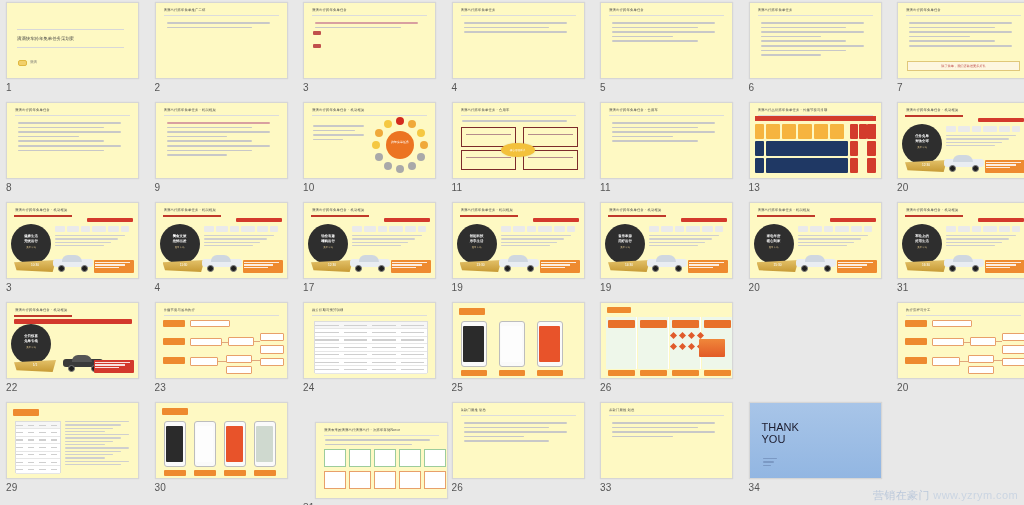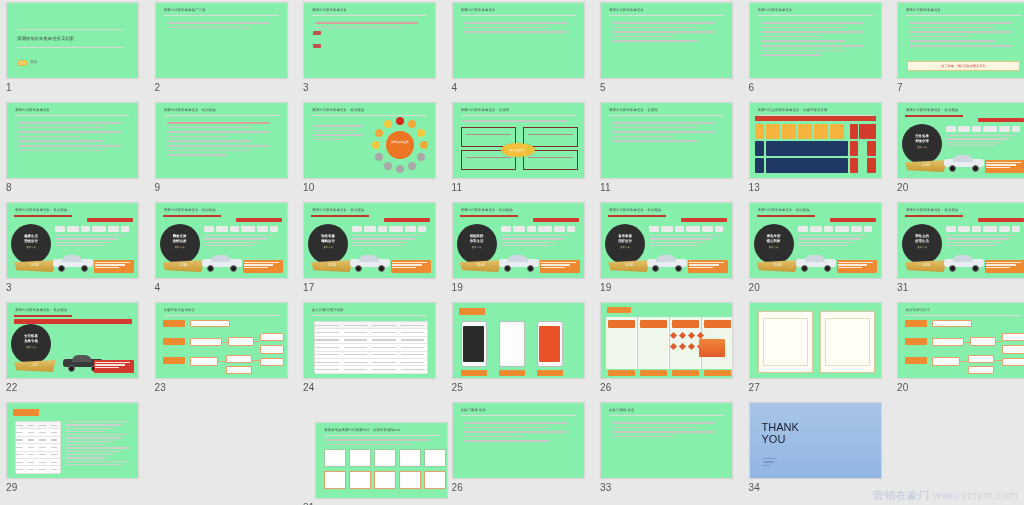--- a/index.html
+++ b/index.html
@@ -15,21 +15,21 @@
     background:#e8e8e8;
     padding:2px 0 0 4px;
   }
   .cell{
     position:absolute;
     width:141px; height:98px;
   }
   .thumb{
     position:relative;
     width:133px; height:77px;
-    background:#86efac;
+    background:#fef9c3;
     border:1px solid #d6d6d6;
     box-shadow:0 0 1px rgba(0,0,0,.10);
     overflow:hidden;
   }
   .num{
     position:absolute;
     left:0px; top:80px;
     font-size:10px; color:#555;
     letter-spacing:.2px;
     line-height:12px;
@@ -875,31 +875,20 @@
         <div style="position: absolute; left: 79px; top: 30px; width: 5px; height: 5px; background: rgb(224, 90, 43); transform: rotate(45deg);"></div>
         <div style="position: absolute; left: 88px; top: 30px; width: 5px; height: 5px; background: rgb(224, 90, 43); transform: rotate(45deg);"></div>
         <div style="position: absolute; left: 97px; top: 30px; width: 5px; height: 5px; background: rgb(224, 90, 43); transform: rotate(45deg);"></div>
         <div style="position: absolute; left: 70px; top: 41px; width: 5px; height: 5px; background: rgb(224, 90, 43); transform: rotate(45deg);"></div>
         <div style="position: absolute; left: 79px; top: 41px; width: 5px; height: 5px; background: rgb(224, 90, 43); transform: rotate(45deg);"></div>
         <div style="position: absolute; left: 88px; top: 41px; width: 5px; height: 5px; background: rgb(224, 90, 43); transform: rotate(45deg);"></div>
         <div style="position: absolute; left: 97px; top: 41px; width: 5px; height: 5px; background: rgb(224, 90, 43); transform: rotate(45deg);"></div>
         <div style="position: absolute; right: 7px; top: 36px; width: 26px; height: 18px; background: linear-gradient(rgb(240, 135, 58), rgb(226, 91, 39)); border-radius: 1px;"></div>
       </div>
       <div class="num">26</div>
-    </div>
-    <div class="cell" style="left: 748.5px; top: 302px;">
-      <div class="thumb" title="物料视觉呈现">
-        <div style="position: absolute; left: 8px; top: 8px; width: 55px; height: 62px; border: 1px solid rgb(217, 199, 154); background: rgb(255, 253, 246);">
-          <div style="position: absolute; inset: 6px 4px; border: 1px solid rgb(230, 220, 192);"></div>
-        </div>
-        <div style="position: absolute; left: 70px; top: 8px; width: 55px; height: 62px; border: 1px solid rgb(217, 199, 154); background: rgb(255, 253, 246);">
-          <div style="position: absolute; inset: 6px 4px; border: 1px solid rgb(230, 220, 192);"></div>
-        </div>
-      </div>
-      <div class="num">27</div>
     </div>
     <div class="cell" style="left: 897px; top: 302px;">
       <div class="thumb" title="执行流程与分工">
         <div class="s-title">执行流程与分工</div>
         <div class="s-rule"></div>
         <div class="fhd" style="left: 7px; top: 17px; width: 22px; height: 7px;">
           <span></span>
         </div>
         <div class="fhd" style="left: 7px; top: 35px; width: 22px; height: 7px;">
           <span></span>
@@ -982,20 +971,42 @@
           <div class="p" style="width: 83%;"></div>
           <div class="p" style="width: 71%;"></div>
           <div class="p" style="width: 59%;"></div>
           <div class="p" style="width: 95%;"></div>
           <div class="p" style="width: 83%;"></div>
         </div>
         <div class="fhd" style="left: 6px; top: 6px; width: 26px; height: 7px;"></div>
       </div>
       <div class="num">29</div>
     </div>
+    <div class="cell" style="left: 154.5px; top: 402px;">
+      <div class="thumb" title="APP端交互设计">
+        <div class="fhd" style="left: 6px; top: 5px; width: 26px; height: 7px;"></div>
+        <div class="phone" style="left: 8px; top: 18px; width: 22px; height: 46px;">
+          <div class="scr" style="background: rgb(43, 43, 43);"></div>
+        </div>
+        <div class="fhd" style="left: 8px; top: 67px; width: 22px; height: 6px;"></div>
+        <div class="phone" style="left: 38px; top: 18px; width: 22px; height: 46px;">
+          <div class="scr" style="background: rgb(253, 253, 253);"></div>
+        </div>
+        <div class="fhd" style="left: 38px; top: 67px; width: 22px; height: 6px;"></div>
+        <div class="phone" style="left: 68px; top: 18px; width: 22px; height: 46px;">
+          <div class="scr" style="background: rgb(232, 83, 42);"></div>
+        </div>
+        <div class="fhd" style="left: 68px; top: 67px; width: 22px; height: 6px;"></div>
+        <div class="phone" style="left: 98px; top: 18px; width: 22px; height: 46px;">
+          <div class="scr" style="background: rgb(207, 217, 207);"></div>
+        </div>
+        <div class="fhd" style="left: 98px; top: 67px; width: 22px; height: 6px;"></div>
+      </div>
+      <div class="num">30</div>
+    </div>
     <div class="cell" style="left: 303px; top: 422px; padding-left: 12px;">
       <div class="thumb" title="滴滴泰来的滴滴出行滴滴出行 · 次跨年奔驰Norce">
         <div class="s-title">滴滴泰来的滴滴出行滴滴出行 · 次跨年奔驰Norce</div>
         <div class="s-rule"></div>
         <div class="lines" style="top: 16px; left: 9px; right: 10px;">
           <div class="ln lg"></div>
           <div class="ln md"></div>
         </div>
         <div style="position: absolute; left: 8px; top: 26px; width: 22px; height: 18px; border: 1px solid rgb(156, 204, 156); background: rgb(255, 255, 255);"></div>
         <div style="position: absolute; left: 33px; top: 26px; width: 22px; height: 18px; border: 1px solid rgb(156, 204, 156); background: rgb(255, 255, 255);"></div>

